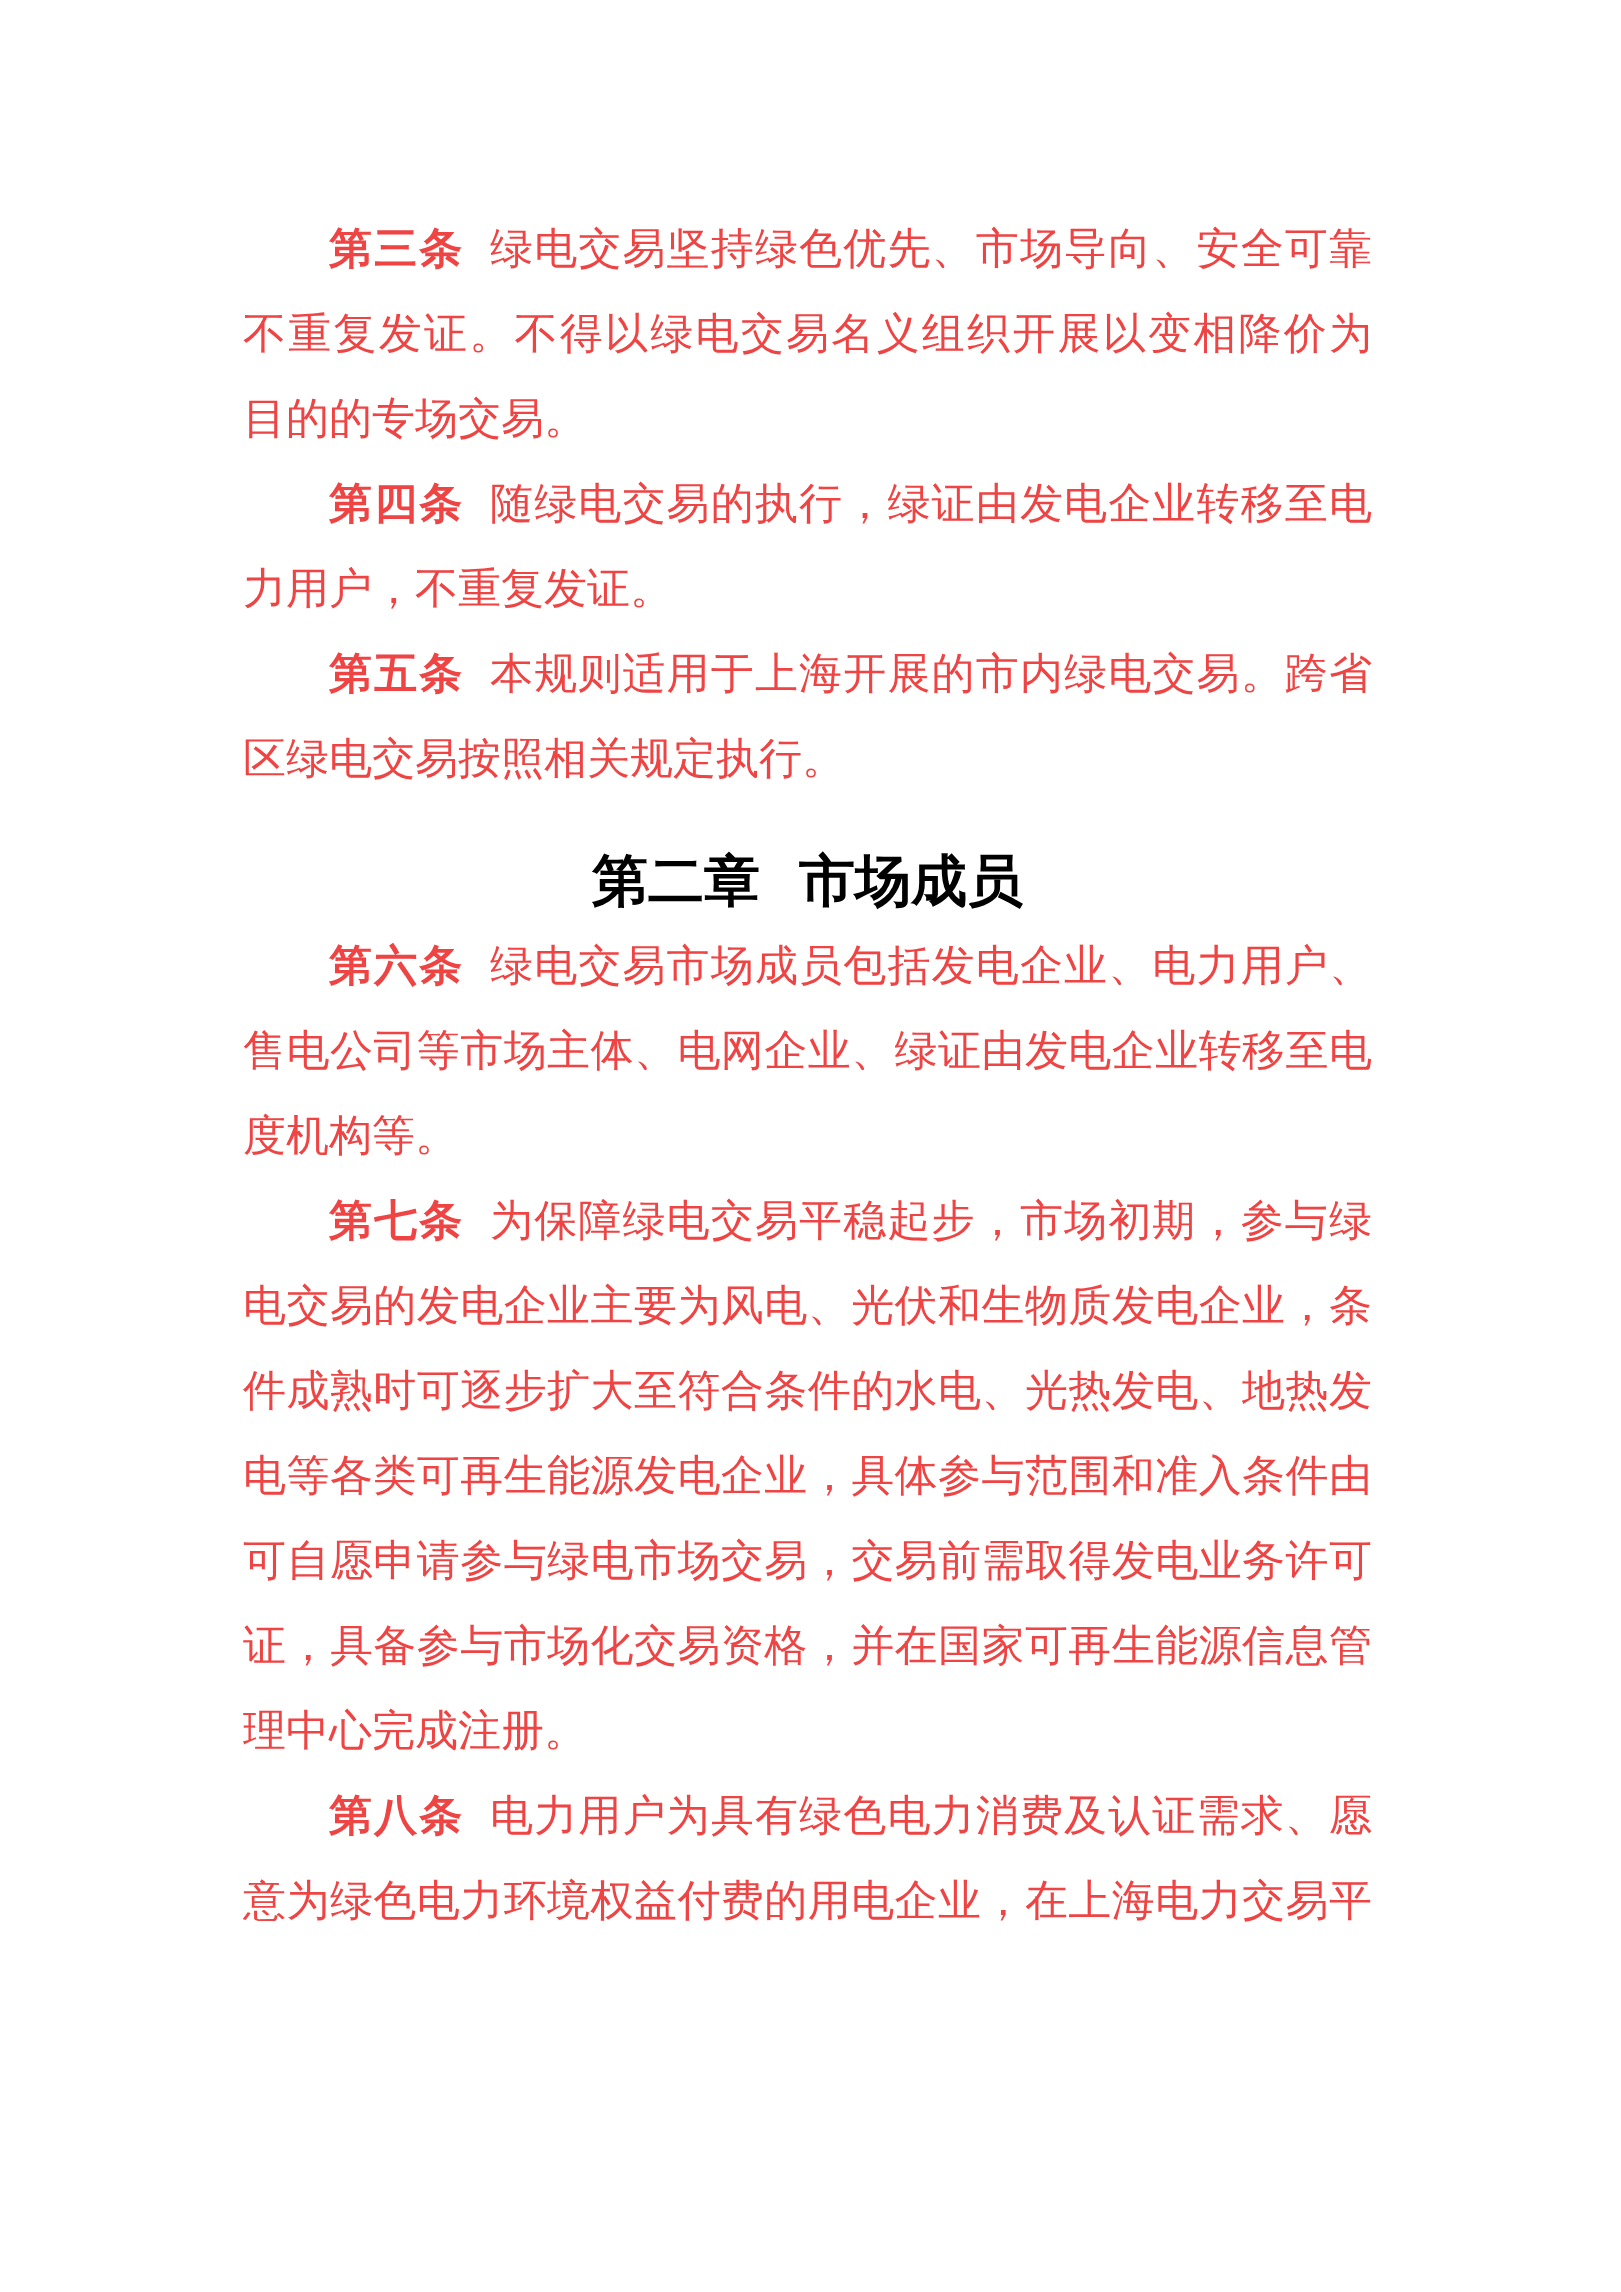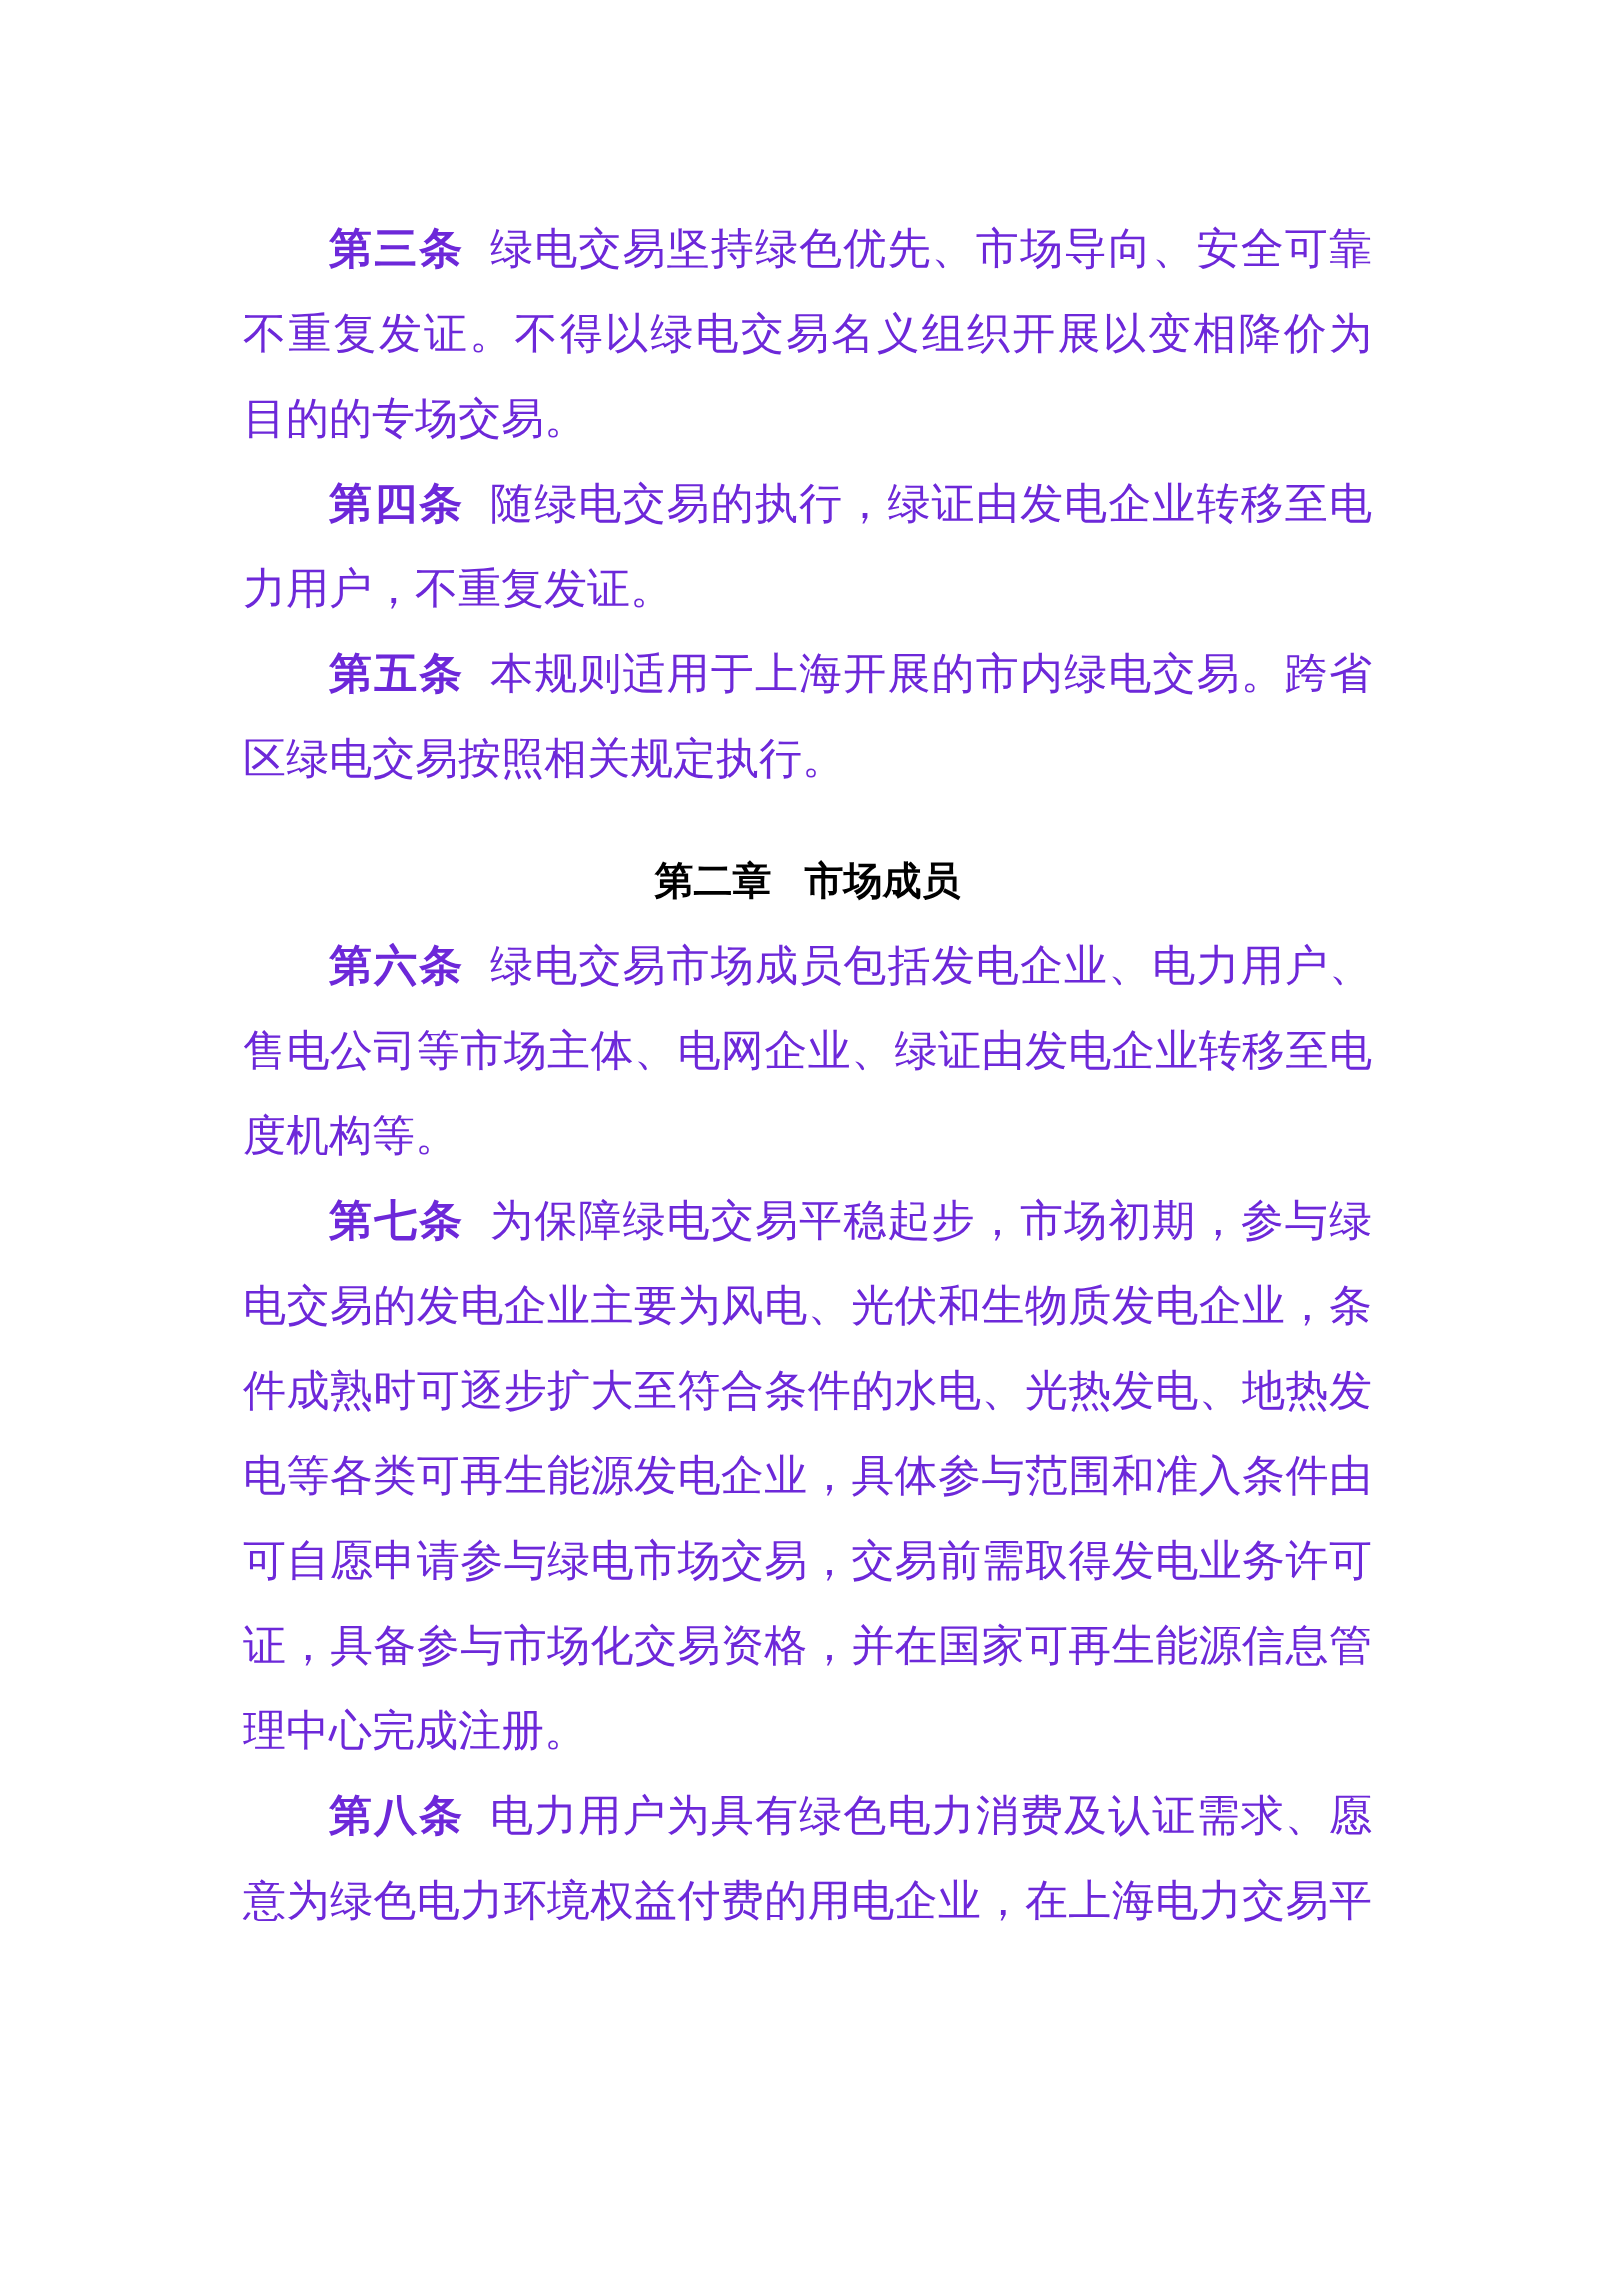--- a/index.html
+++ b/index.html
@@ -19,42 +19,42 @@
     left: 243px;
     top: 206px;
     width: 1129px;
     color: #000000;
   }
   .body-line {
     height: 85px;
     line-height: 85px;
     font-size: 43px;
     font-family: "Liberation Serif", "DejaVu Serif", serif;
-    color: #6d28d9;
+    color: #ef4444;
     box-sizing: border-box;
   }
   .body-line.justify {
     text-align: justify;
     text-align-last: justify;
     text-justify: inter-character;
   }
   .body-line.indent {
     padding-left: 86px;
   }
   .article-leader {
     font-family: "DejaVu Sans", "Liberation Sans", sans-serif;
     font-weight: 700;
     margin-right: 25.5px;
     letter-spacing: 1px;
   }
   .chapter-heading {
     height: 85px;
     line-height: 85px;
     margin-top: 37px;
-    font-size: 39px;
+    font-size: 56px;
     font-weight: 700;
     text-align: center;
     font-family: "DejaVu Sans", "Liberation Sans", sans-serif;
     word-spacing: 19.6px;
     color: #000000;
   }
 </style>
 </head>
 <body>
 

